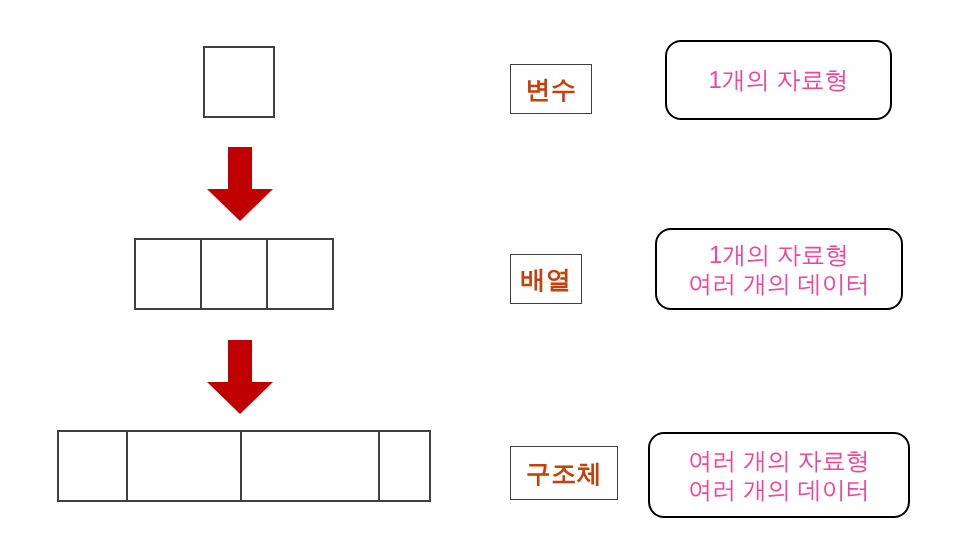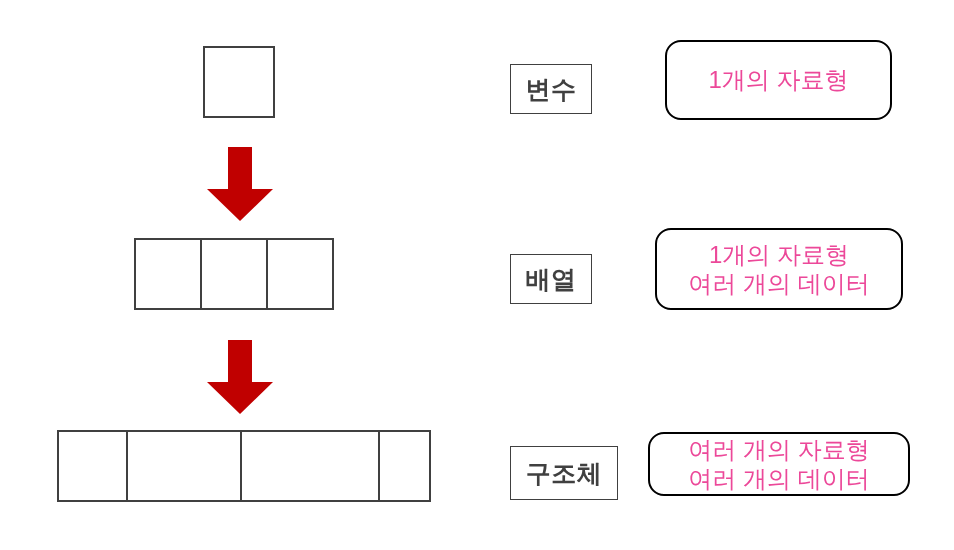--- a/index.html
+++ b/index.html
@@ -47,21 +47,21 @@
   
   .name-box {
     position: absolute;
     box-sizing: border-box;
     border: 1.5px solid #404040;
     background: #ffffff;
     display: flex;
     align-items: center;
     justify-content: center;
     font-weight: bold;
-    color: #404040;
+    color: #c2410c;
     letter-spacing: 0.5px;
     white-space: nowrap;
   }
 
   
   .desc-box {
     position: absolute;
     box-sizing: border-box;
     border: 2px solid #000000;
     border-radius: 16px;
@@ -100,21 +100,21 @@
       <polygon points="23,0 47,0 47,42 68,42 35,74 2,42 23,42" fill="#C00000"></polygon>
     </svg>
   </div>
 
   <div class="mem-row" style="left:134px; top:238px; width:200px; height:72px;">
     <div class="mem-cell" style="width:66px;"></div>
     <div class="mem-cell" style="width:66px;"></div>
     <div class="mem-cell" style="width:64px;"></div>
   </div>
 
-  <div class="name-box" style="left:510px; top:254px; width:82px; height:50px; font-size:25px;">
+  <div class="name-box" style="left:510px; top:254px; width:72px; height:50px; font-size:25px;">
     <span>배열</span>
   </div>
 
   <div class="desc-box" style="left:655px; top:228px; width:248px; height:82px; font-size:24px;">
     <span class="desc-line">1개의 자료형</span>
     <span class="desc-line">여러 개의 데이터</span>
   </div>
 
   <div class="arrow" style="left:205px; top:340px; width:70px; height:75px;">
     <svg width="70" height="75" viewBox="0 0 70 75" xmlns="http://www.w3.org/2000/svg">
@@ -126,18 +126,18 @@
     <div class="mem-cell" style="width:69px;"></div>
     <div class="mem-cell" style="width:114px;"></div>
     <div class="mem-cell" style="width:138px;"></div>
     <div class="mem-cell" style="width:49px;"></div>
   </div>
 
   <div class="name-box" style="left:510px; top:446px; width:108px; height:54px; font-size:25px;">
     <span>구조체</span>
   </div>
 
-  <div class="desc-box" style="left:648px; top:432px; width:262px; height:64px; font-size:24px;text-align:right;">
+  <div class="desc-box" style="left:648px; top:432px; width:262px; height:86px; font-size:24px;text-align:right;">
     <span class="desc-line">여러 개의 자료형</span>
     <span class="desc-line">여러 개의 데이터</span>
   </div>
 
 </div>
 
 </body></html>

